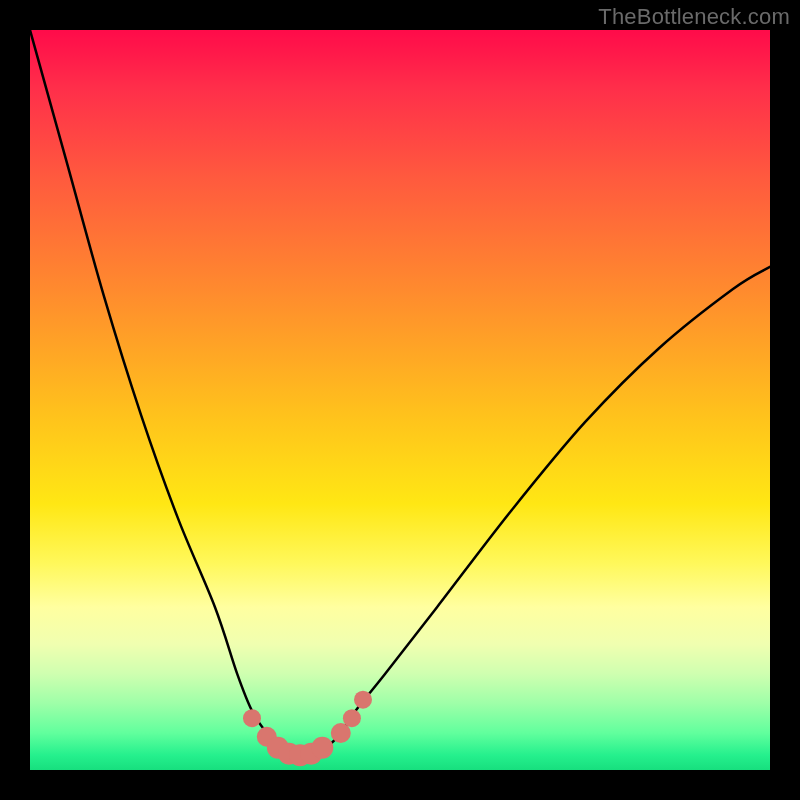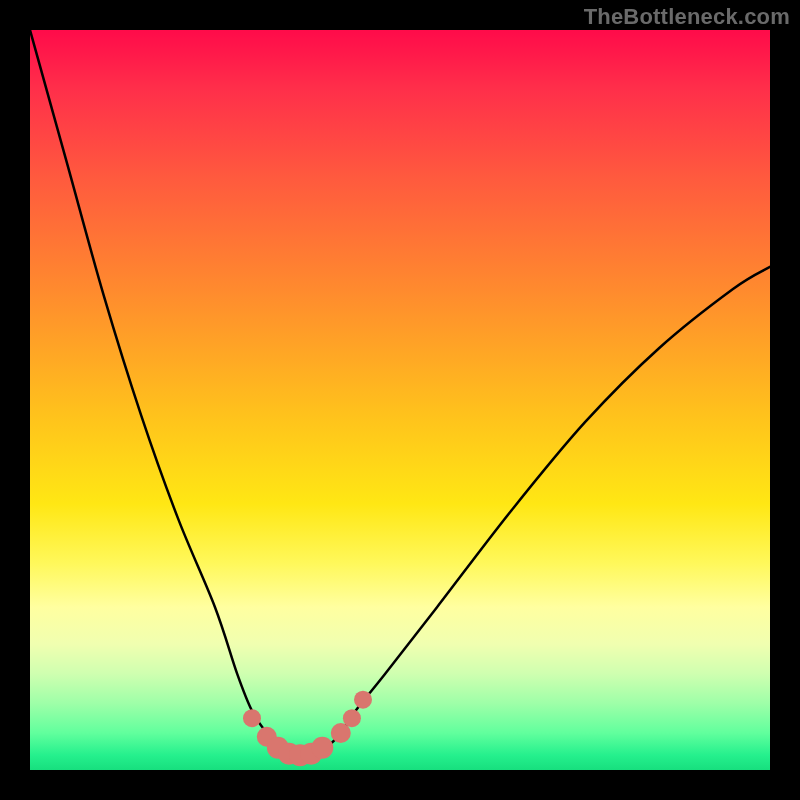--- a/index.html
+++ b/index.html
@@ -16,21 +16,21 @@
     width: 800px;
     height: 800px;
     background: #000;
   }
   .watermark {
     position: absolute;
     top: 4px;
     right: 10px;
     color: #6a6a6a;
     font-size: 22px;
-    font-weight: 700;
+    font-weight: 400;
     letter-spacing: 0.2px;
     z-index: 5;
   }
   .plot-area {
     position: absolute;
     left: 30px;
     top: 30px;
     width: 740px;
     height: 740px;
     overflow: hidden;

